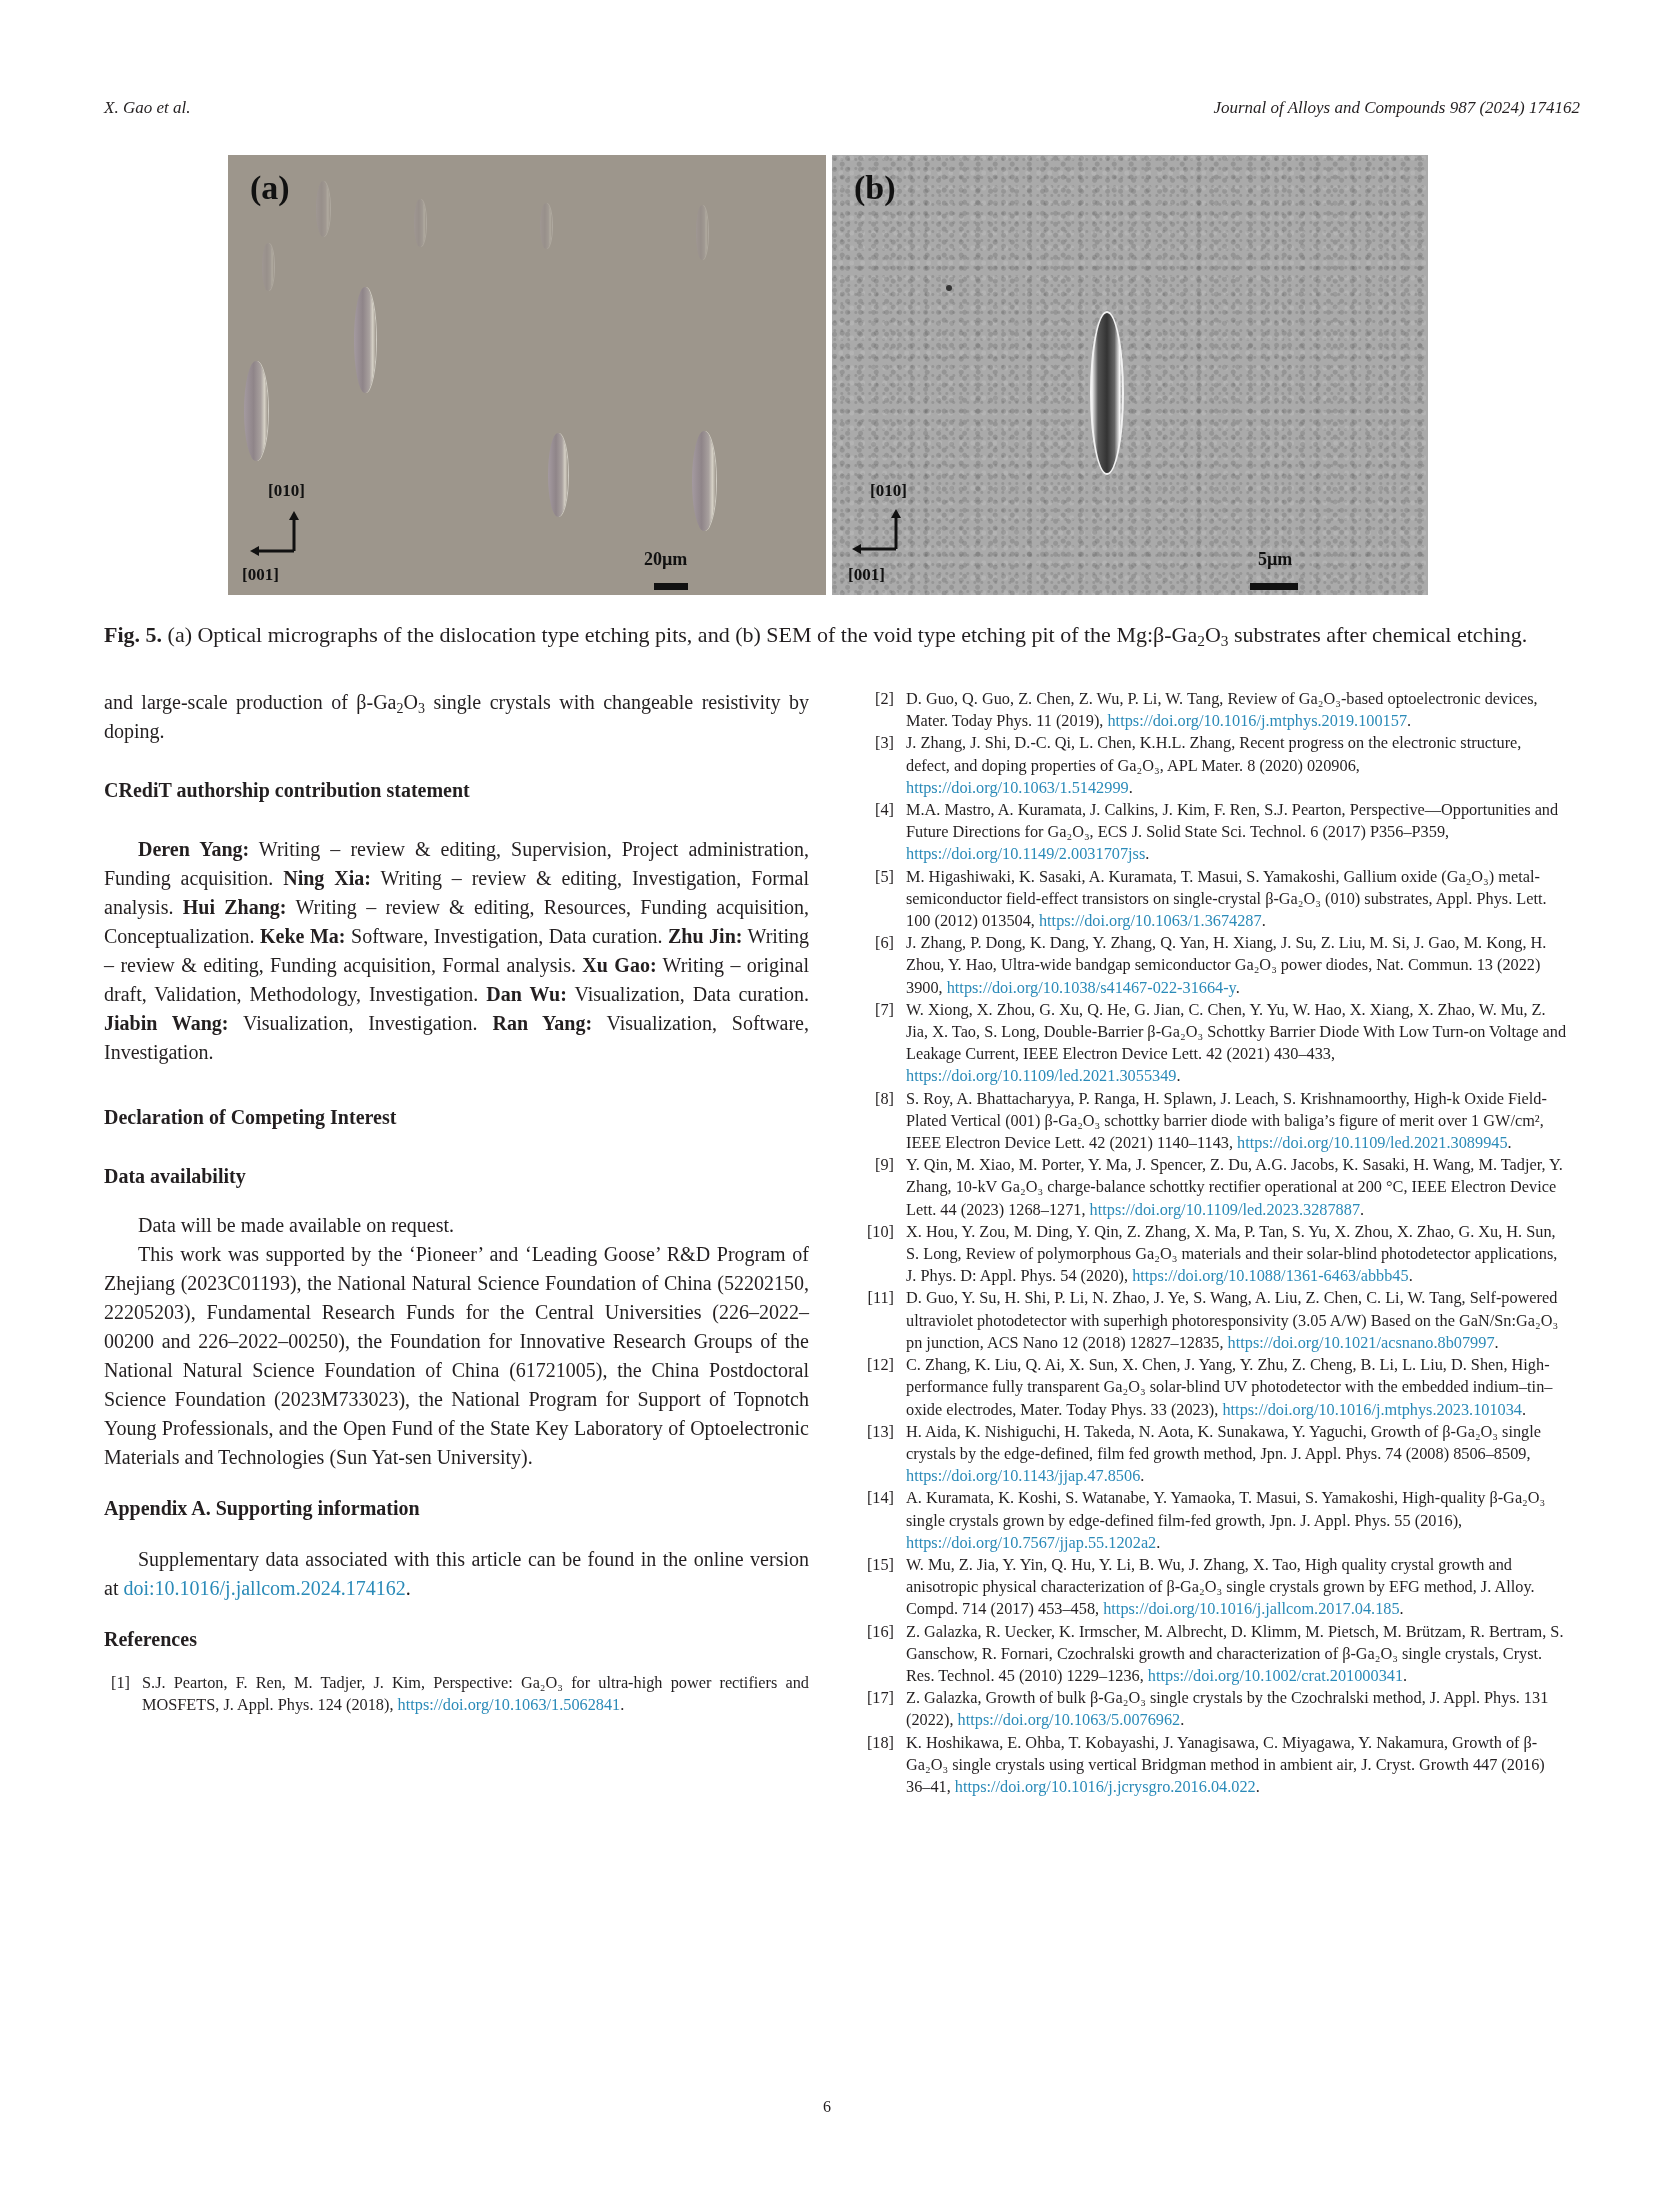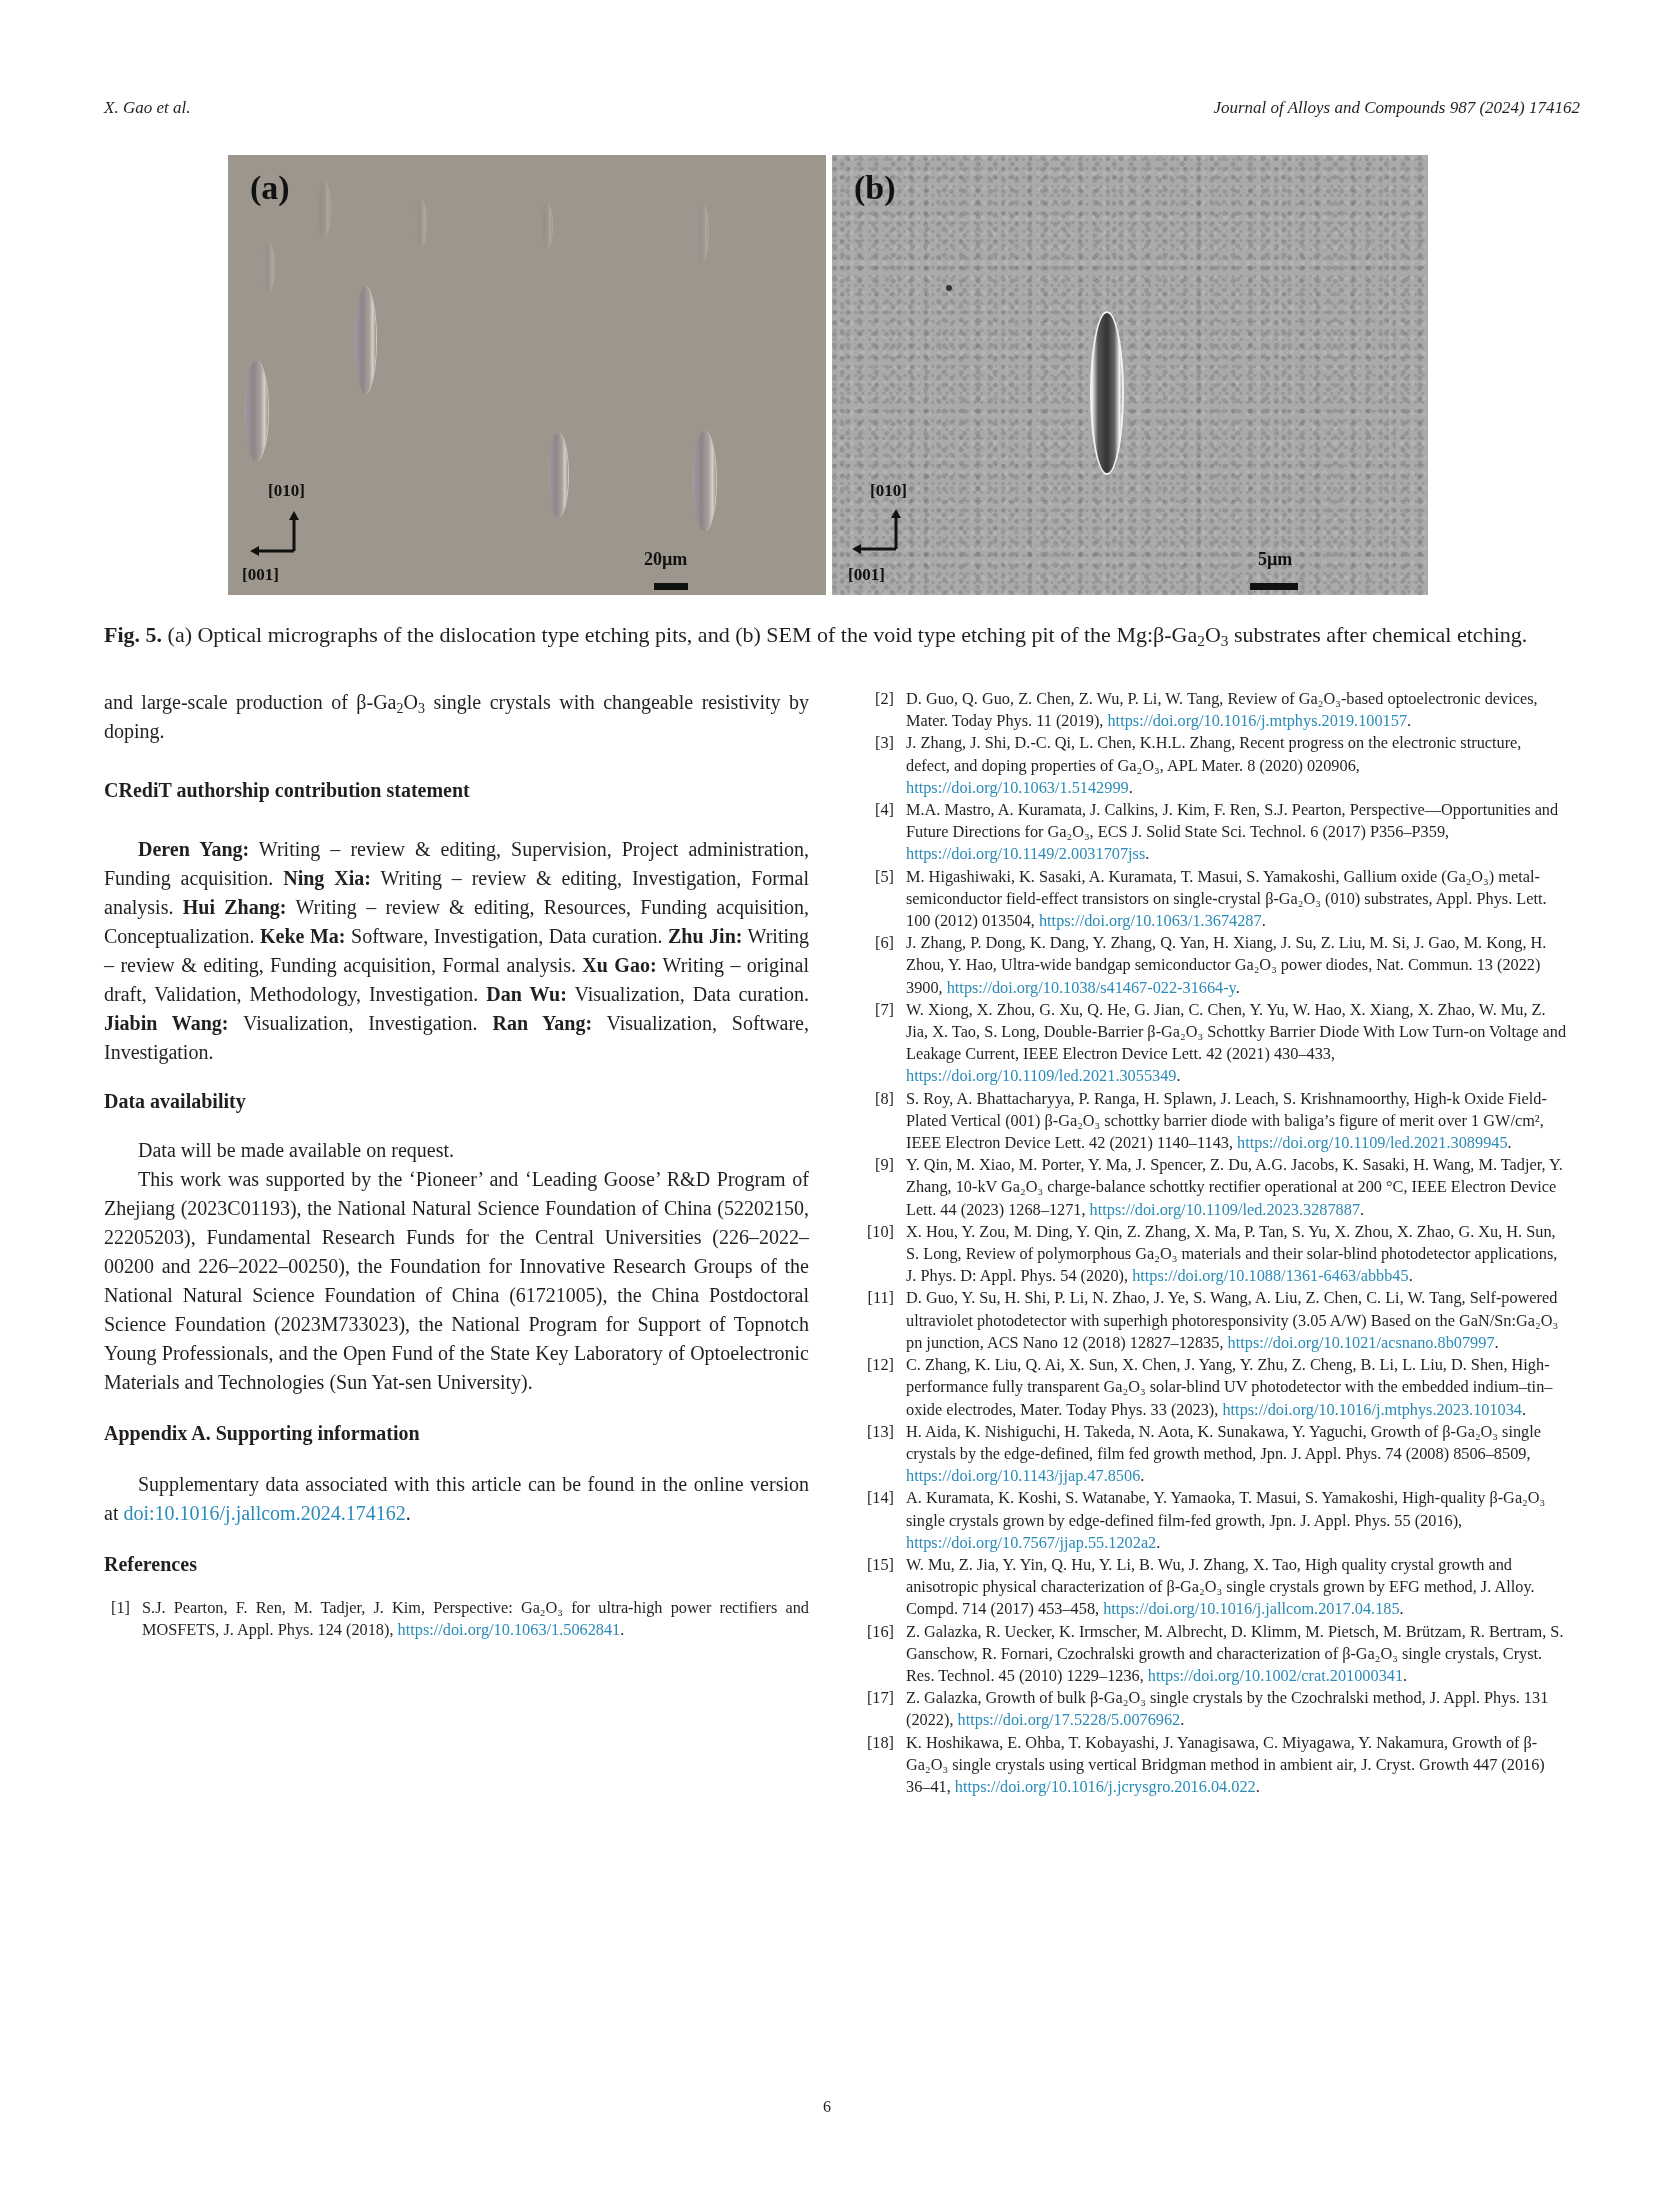--- a/index.html
+++ b/index.html
@@ -103,20 +103,21 @@
 <div class="caption">
   <b>Fig. 5.</b><span> (a) Optical micrographs of the dislocation type etching pits, and (b) SEM of the void type etching pit of the Mg:β-Ga</span><sub>2</sub><span>O</span><sub>3</sub><span> substrates after chemical etching.</span>
 </div>
 
 <div class="col" id="col-left">
   <p class="p noindent"><span>and large-scale production of β-Ga</span><sub>2</sub><span>O</span><sub>3</sub><span> single crystals with changeable resistivity by doping.</span></p>
 
   <h2>CRediT authorship contribution statement</h2>
   <p class="p credit" id="credit-para"><span class="nm">Deren Yang:</span><span> Writing – review &amp; editing, Supervision, Project administration, Funding acquisition. </span><span class="nm">Ning Xia:</span><span> Writing – review &amp; editing, Investigation, Formal analysis. </span><span class="nm">Hui Zhang:</span><span> Writing – review &amp; editing, Resources, Funding acquisition, Conceptualization. </span><span class="nm">Keke Ma:</span><span> Software, Investigation, Data curation. </span><span class="nm">Zhu Jin:</span><span> Writing – review &amp; editing, Funding acquisition, Formal analysis. </span><span class="nm">Xu Gao:</span><span> Writing – original draft, Validation, Methodology, Investigation. </span><span class="nm">Dan Wu:</span><span> Visualization, Data curation. </span><span class="nm">Jiabin Wang:</span><span> Visualization, Investigation. </span><span class="nm">Ran Yang:</span><span> Visualization, Software, Investigation.</span></p>
 
+  <h2 style="margin-top:36px;">Declaration of Competing Interest</h2>
 
   <h2 style="margin-top:20px;margin-bottom:20px;">Data availability</h2>
   <p class="p">Data will be made available on request.</p>
 
   <p class="p">This work was supported by the ‘Pioneer’ and ‘Leading Goose’ R&amp;D Program of Zhejiang (2023C01193), the National Natural Science Foundation of China (52202150, 22205203), Fundamental Research Funds for the Central Universities (226–2022–00200 and 226–2022–00250), the Foundation for Innovative Research Groups of the National Natural Science Foundation of China (61721005), the China Postdoctoral Science Foundation (2023M733023), the National Program for Support of Topnotch Young Professionals, and the Open Fund of the State Key Laboratory of Optoelectronic Materials and Technologies (Sun Yat-sen University).</p>
 
   <h2 style="margin-top:22px;margin-bottom:22px;">Appendix A.  Supporting information</h2>
   <p class="p"><span>Supplementary data associated with this article can be found in the online version at </span><a class="link">doi:10.1016/j.jallcom.2024.174162</a><span>.</span></p>
 
   <h2 style="margin-top:22px;margin-bottom:18px;">References</h2>
@@ -135,18 +136,18 @@
       <li class="ref" id="ref-7"><span class="num">[7]</span><span>W. Xiong, X. Zhou, G. Xu, Q. He, G. Jian, C. Chen, Y. Yu, W. Hao, X. Xiang, X. Zhao, W. Mu, Z. Jia, X. Tao, S. Long, Double-Barrier β-Ga₂O₃ Schottky Barrier Diode With Low Turn-on Voltage and Leakage Current, IEEE Electron Device Lett. 42 (2021) 430–433, </span><a class="link">https://doi.org/10.1109/led.2021.3055349</a><span>.</span></li>
       <li class="ref" id="ref-8"><span class="num">[8]</span><span>S. Roy, A. Bhattacharyya, P. Ranga, H. Splawn, J. Leach, S. Krishnamoorthy, High-k Oxide Field-Plated Vertical (001) β-Ga₂O₃ schottky barrier diode with baliga’s figure of merit over 1 GW/cm², IEEE Electron Device Lett. 42 (2021) 1140–1143, </span><a class="link">https://doi.org/10.1109/led.2021.3089945</a><span>.</span></li>
       <li class="ref" id="ref-9"><span class="num">[9]</span><span>Y. Qin, M. Xiao, M. Porter, Y. Ma, J. Spencer, Z. Du, A.G. Jacobs, K. Sasaki, H. Wang, M. Tadjer, Y. Zhang, 10-kV Ga₂O₃ charge-balance schottky rectifier operational at 200 °C, IEEE Electron Device Lett. 44 (2023) 1268–1271, </span><a class="link">https://doi.org/10.1109/led.2023.3287887</a><span>.</span></li>
       <li class="ref" id="ref-10"><span class="num">[10]</span><span>X. Hou, Y. Zou, M. Ding, Y. Qin, Z. Zhang, X. Ma, P. Tan, S. Yu, X. Zhou, X. Zhao, G. Xu, H. Sun, S. Long, Review of polymorphous Ga₂O₃ materials and their solar-blind photodetector applications, J. Phys. D: Appl. Phys. 54 (2020), </span><a class="link">https://doi.org/10.1088/1361-6463/abbb45</a><span>.</span></li>
       <li class="ref" id="ref-11"><span class="num">[11]</span><span>D. Guo, Y. Su, H. Shi, P. Li, N. Zhao, J. Ye, S. Wang, A. Liu, Z. Chen, C. Li, W. Tang, Self-powered ultraviolet photodetector with superhigh photoresponsivity (3.05 A/W) Based on the GaN/Sn:Ga₂O₃ pn junction, ACS Nano 12 (2018) 12827–12835, </span><a class="link">https://doi.org/10.1021/acsnano.8b07997</a><span>.</span></li>
       <li class="ref" id="ref-12"><span class="num">[12]</span><span>C. Zhang, K. Liu, Q. Ai, X. Sun, X. Chen, J. Yang, Y. Zhu, Z. Cheng, B. Li, L. Liu, D. Shen, High-performance fully transparent Ga₂O₃ solar-blind UV photodetector with the embedded indium–tin–oxide electrodes, Mater. Today Phys. 33 (2023), </span><a class="link">https://doi.org/10.1016/j.mtphys.2023.101034</a><span>.</span></li>
       <li class="ref" id="ref-13"><span class="num">[13]</span><span>H. Aida, K. Nishiguchi, H. Takeda, N. Aota, K. Sunakawa, Y. Yaguchi, Growth of β-Ga₂O₃ single crystals by the edge-defined, film fed growth method, Jpn. J. Appl. Phys. 74 (2008) 8506–8509, </span><a class="link">https://doi.org/10.1143/jjap.47.8506</a><span>.</span></li>
       <li class="ref" id="ref-14"><span class="num">[14]</span><span>A. Kuramata, K. Koshi, S. Watanabe, Y. Yamaoka, T. Masui, S. Yamakoshi, High-quality β-Ga₂O₃ single crystals grown by edge-defined film-fed growth, Jpn. J. Appl. Phys. 55 (2016), </span><a class="link">https://doi.org/10.7567/jjap.55.1202a2</a><span>.</span></li>
       <li class="ref" id="ref-15"><span class="num">[15]</span><span>W. Mu, Z. Jia, Y. Yin, Q. Hu, Y. Li, B. Wu, J. Zhang, X. Tao, High quality crystal growth and anisotropic physical characterization of β-Ga₂O₃ single crystals grown by EFG method, J. Alloy. Compd. 714 (2017) 453–458, </span><a class="link">https://doi.org/10.1016/j.jallcom.2017.04.185</a><span>.</span></li>
       <li class="ref" id="ref-16"><span class="num">[16]</span><span>Z. Galazka, R. Uecker, K. Irmscher, M. Albrecht, D. Klimm, M. Pietsch, M. Brützam, R. Bertram, S. Ganschow, R. Fornari, Czochralski growth and characterization of β-Ga₂O₃ single crystals, Cryst. Res. Technol. 45 (2010) 1229–1236, </span><a class="link">https://doi.org/10.1002/crat.201000341</a><span>.</span></li>
-      <li class="ref" id="ref-17"><span class="num">[17]</span><span>Z. Galazka, Growth of bulk β-Ga₂O₃ single crystals by the Czochralski method, J. Appl. Phys. 131 (2022), </span><a class="link">https://doi.org/17.5228/5.0076962</a><span>.</span></li>
+      <li class="ref" id="ref-17"><span class="num">[17]</span><span>Z. Galazka, Growth of bulk β-Ga₂O₃ single crystals by the Czochralski method, J. Appl. Phys. 131 (2022), </span><a class="link">https://doi.org/10.1063/5.0076962</a><span>.</span></li>
       <li class="ref" id="ref-18"><span class="num">[18]</span><span>K. Hoshikawa, E. Ohba, T. Kobayashi, J. Yanagisawa, C. Miyagawa, Y. Nakamura, Growth of β-Ga₂O₃ single crystals using vertical Bridgman method in ambient air, J. Cryst. Growth 447 (2016) 36–41, </span><a class="link">https://doi.org/10.1016/j.jcrysgro.2016.04.022</a><span>.</span></li>
     </ul>
 </div>
 
 <div class="page-number">6</div>
 
 </body></html>

